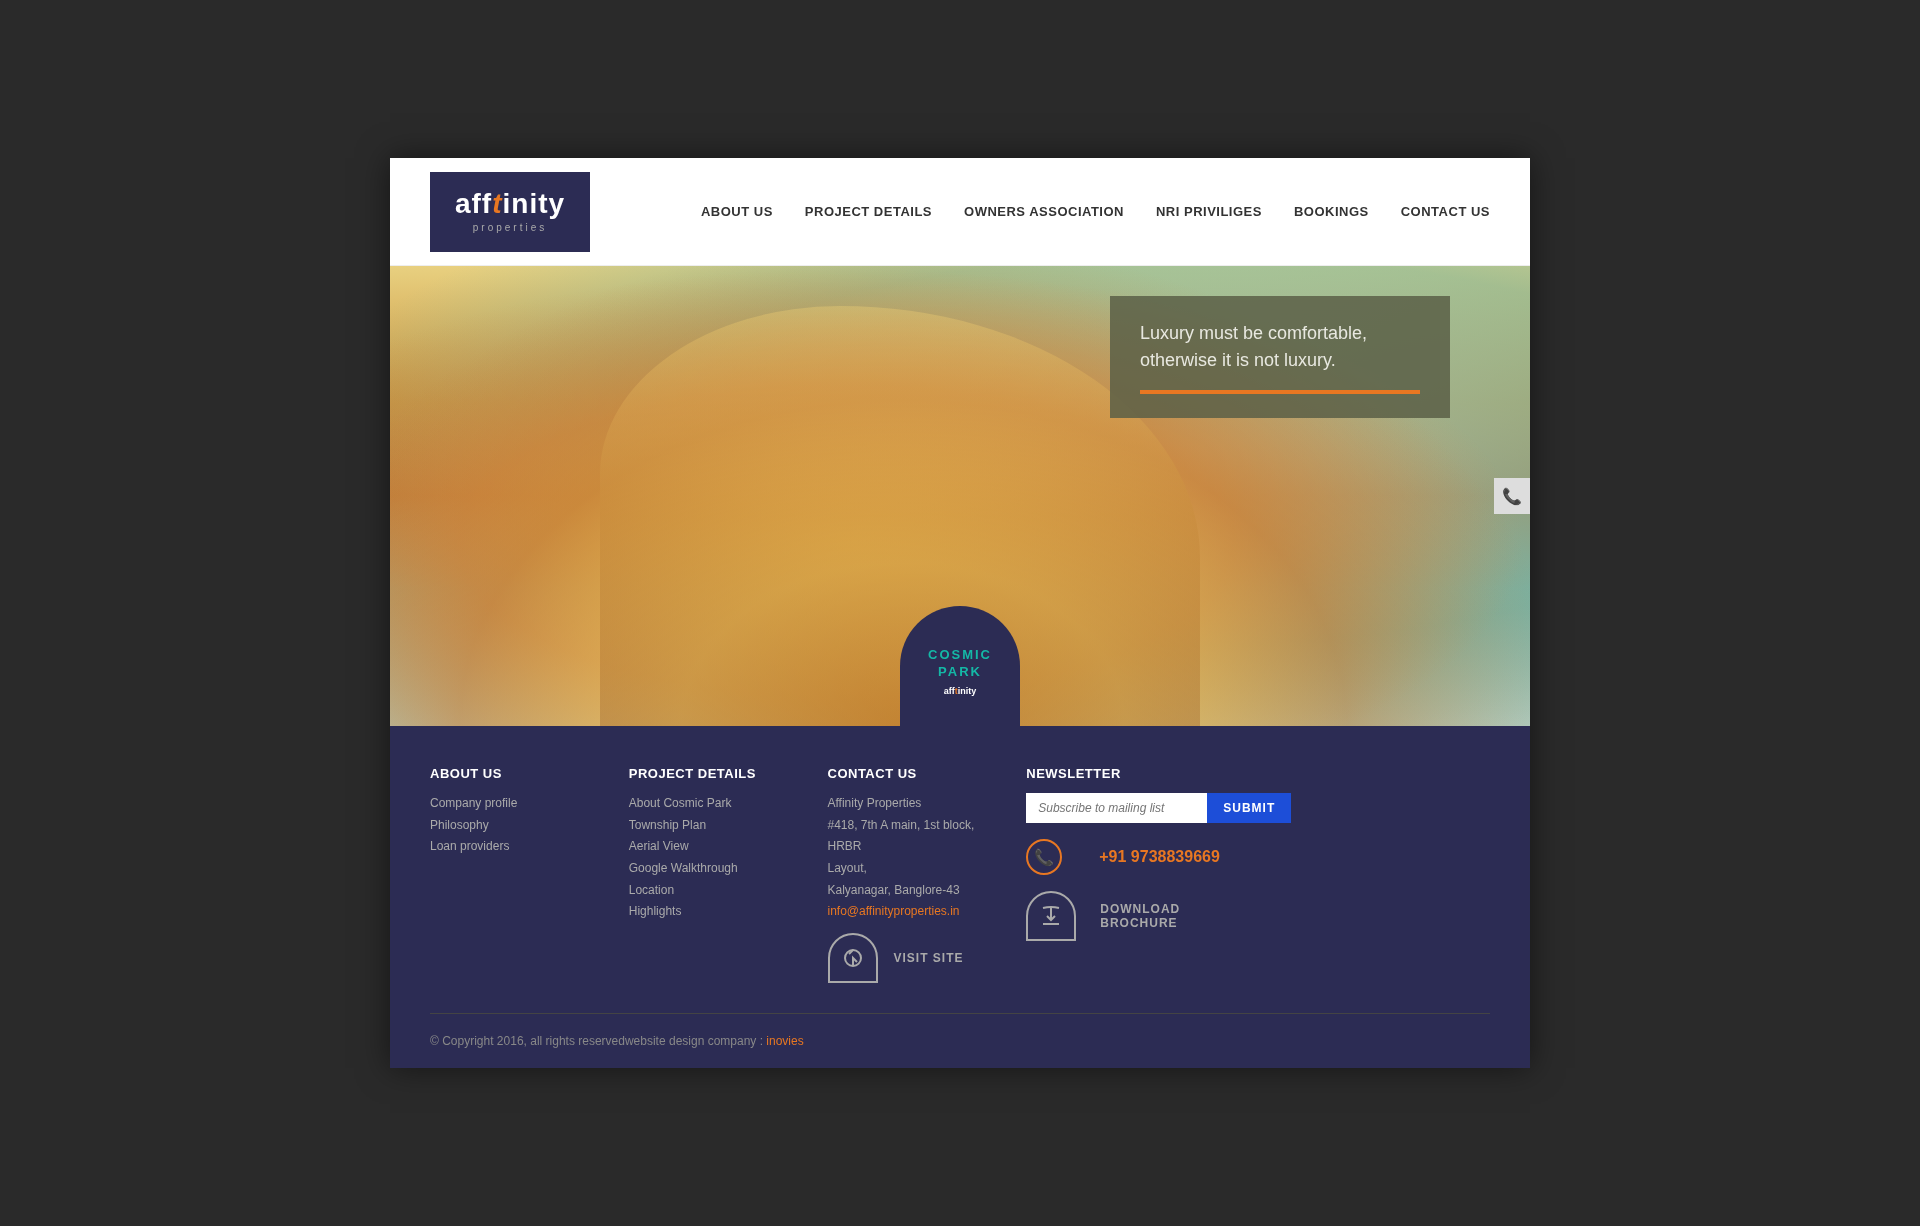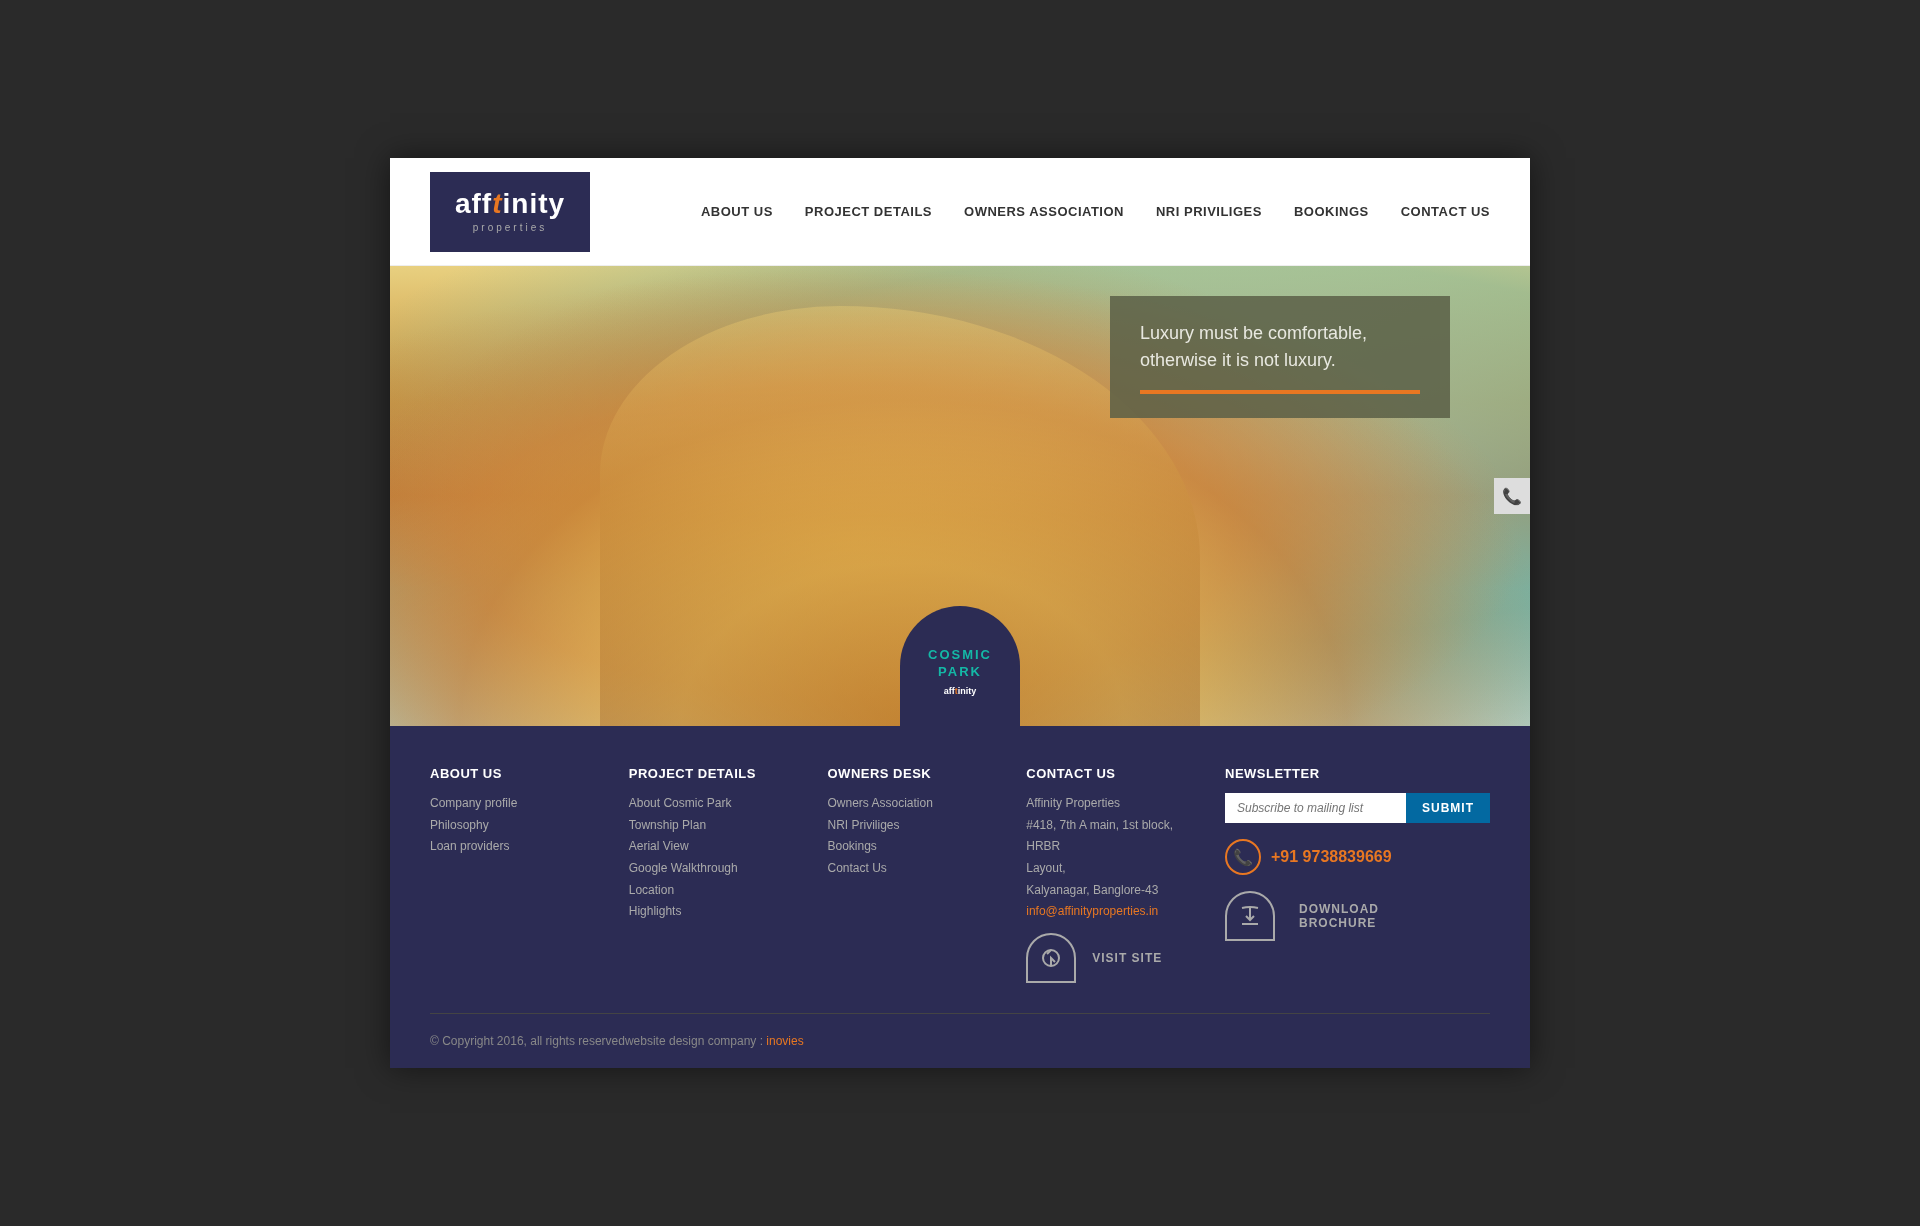--- a/index.html
+++ b/index.html
@@ -180,21 +180,21 @@
     .newsletter-input {
       flex: 1;
       padding: 8px 12px;
       border: none;
       font-size: 12px;
       color: #999;
       background: #fff;
       font-style: italic;
     }
     .newsletter-btn {
-      background: #0369a1;
+      background: #1d4ed8;
       color: #fff;
       border: none;
       padding: 8px 16px;
       font-size: 12px;
       font-weight: bold;
       cursor: pointer;
       letter-spacing: 1px;
     }
     .phone-row {
       display: flex;
@@ -210,20 +210,21 @@
       display: flex;
       align-items: center;
       justify-content: center;
       color: #e87722;
       font-size: 16px;
     }
     .phone-number {
       color: #e87722;
       font-size: 16px;
       font-weight: bold;
+      margin-left: 27px;
     }
     .download-row {
       display: flex;
       align-items: center;
       gap: 24px;
     }
     .download-icon-box {
       width: 50px;
       height: 50px;
       border: 2px solid #aaa;
@@ -343,27 +344,20 @@
       <div class="footer-col">
         <div class="footer-col-title">PROJECT DETAILS</div>
         <a href="#">About Cosmic Park</a>
         <a href="#">Township Plan</a>
         <a href="#">Aerial View</a>
         <a href="#">Google Walkthrough</a>
         <a href="#">Location</a>
         <a href="#">Highlights</a>
       </div>
 
-      <div class="footer-col">
-        <div class="footer-col-title">OWNERS DESK</div>
-        <a href="#">Owners Association</a>
-        <a href="#">NRI Priviliges</a>
-        <a href="#">Bookings</a>
-        <a href="#">Contact Us</a>
-      </div>
 
       <div class="footer-col footer-contact-col">
         <div class="footer-col-title">CONTACT US</div>
         <p>Affinity Properties</p>
         <p>#418, 7th A main, 1st block, HRBR</p>
         <p>Layout,</p>
         <p>Kalyanagar, Banglore-43</p>
         <a href="#" class="email-link">info@affinityproperties.in</a>
         <div class="visit-download">
           <div class="visit-icon-box">

